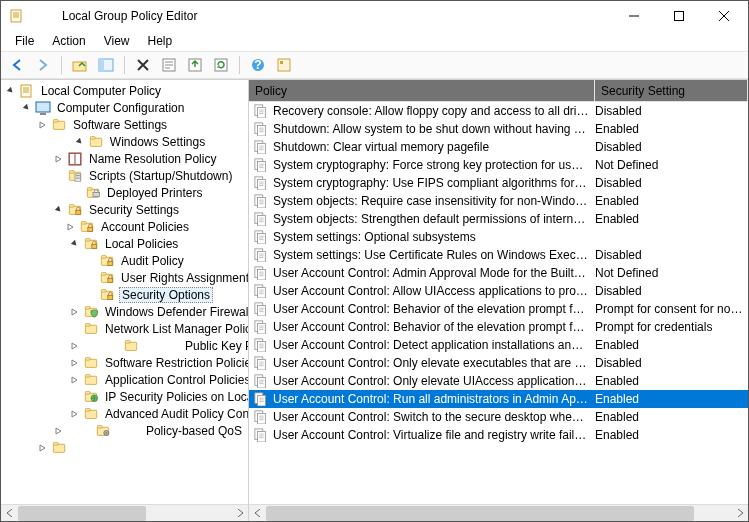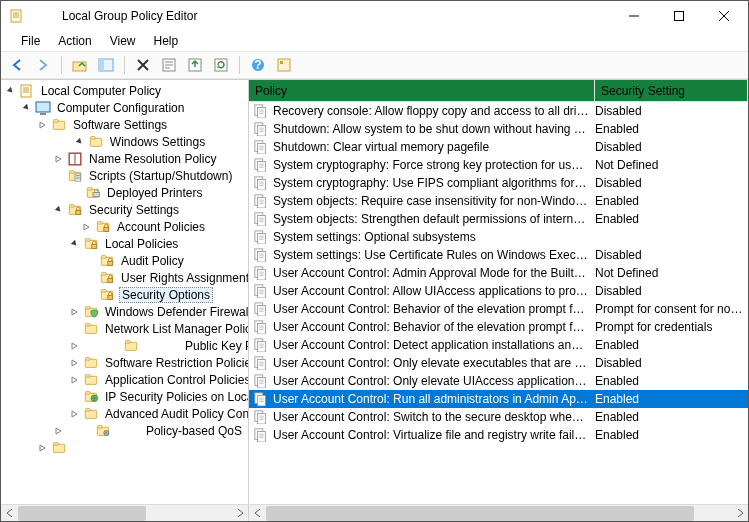--- a/index.html
+++ b/index.html
@@ -2,41 +2,41 @@
 <html><head>
 <meta charset="utf-8">
 <style>
   * { box-sizing: border-box; margin: 0; padding: 0; font-family: "Segoe UI", Tahoma, sans-serif; font-size: 12px; }
   body { background: #fff; width: 749px; height: 522px; overflow: hidden; border: 1px solid #555; display: flex; flex-direction: column; }
   .titlebar { height: 30px; display: flex; align-items: center; padding: 0 2px 0 8px; }
   .titlebar .icon { width: 16px; height: 16px; margin-right: 6px; }
   .titlebar .title { flex: 1; margin-left: 31px; }
   .winbtn { width: 45px; height: 29px; display: flex; align-items: center; justify-content: center; }
   .winbtn svg { width: 10px; height: 10px; }
-  .menubar { height: 20px; display: flex; align-items: center; padding: 0 12px; gap: 2px; }
+  .menubar { height: 20px; display: flex; align-items: center; padding: 0 6px; gap: 2px; }
   .menubar span { padding: 2px 8px; }
   .toolbar { height: 28px; border-top: 1px solid #e6e6e6; border-bottom: 1px solid #e6e6e6; display: flex; align-items: center; padding: 0 4px; gap: 2px; background: #fafafa; }
   .tbtn { width: 24px; height: 22px; display: flex; align-items: center; justify-content: center; }
   .sep { width: 1px; height: 18px; background: #d0d0d0; margin: 0 4px; }
   .content { flex: 1; display: flex; overflow: hidden; border-top: 1px solid #d0d0d0; }
   .tree-pane { width: 248px; border-right: 1px solid #d0d0d0; overflow: hidden; display: flex; flex-direction: column; }
   .tree { flex: 1; overflow: hidden; padding: 2px 0; }
   .tree-row { display: flex; align-items: center; height: 17px; white-space: nowrap; padding-right: 4px; }
   .expander { width: 12px; height: 12px; display: inline-flex; align-items: center; justify-content: center; flex-shrink: 0; margin-right: 2px; }
   .expander svg { width: 8px; height: 8px; }
   .tr-icon { width: 16px; height: 16px; flex-shrink: 0; margin-right: 4px; display: inline-flex; align-items: center; justify-content: center; }
   .tree-row.selected { }
   .tree-row.selected .lbl { background: #e5f3ff; border: 1px dotted #888; padding: 0 2px; }
   .tree-row .lbl { padding: 0 2px; }
   .hscroll { height: 17px; background: #f0f0f0; border-top: 1px solid #dcdcdc; display: flex; align-items: center; }
   .hscroll .arrow { width: 17px; height: 17px; display: flex; align-items: center; justify-content: center; background: #f0f0f0; }
   .hscroll .track { flex:1; height:17px; background:#f0f0f0; position:relative; }
   .hscroll .thumb { position:absolute; height:15px; top:1px; background:#cdcdcd; border-radius:2px; }
   .list-pane { flex:1; display:flex; flex-direction:column; overflow:hidden; }
-  .headerrow { height: 22px; display:flex; border-bottom: 1px solid #e0e0e0; background:#15803d; }
+  .headerrow { height: 22px; display:flex; border-bottom: 1px solid #e0e0e0; background:#737373; }
   .colh { padding:2px 6px; border-right:1px solid #e6e6e6; display:flex; align-items:center; }
   .colh.policy { width: 346px; }
   .colh.setting { flex:1; }
   .list { flex:1; overflow:hidden; }
   .list-row { height:18px; display:flex; align-items:center; padding:0 4px; white-space:nowrap; }
   .list-row .ricon { width:16px; height:16px; flex-shrink:0; margin-right:4px; display:inline-flex; align-items:center; justify-content:center;}
   .list-row .rpol { width: 322px; overflow:hidden; text-overflow:ellipsis; padding-right:6px; }
   .list-row .rset { flex:1; overflow:hidden; text-overflow:ellipsis; }
   .list-row.selected { background:#0078d7; color:#fff; }
   .list-row.selected .rset { color:#fff; }
@@ -250,21 +250,21 @@
           <span class="tr-icon">
             <svg class="folder-svg" viewBox="0 0 16 16">
               <rect x="1" y="4" width="14" height="10" rx="1" fill="#ffe9a8" stroke="#caa23a"></rect>
               <rect x="1" y="2" width="6" height="3" rx="1" fill="#ffe9a8" stroke="#caa23a"></rect>
               <rect x="9" y="9" width="6" height="5" fill="#f7c24b" stroke="#a6752a"></rect>
               <path d="M10 9v-2a2 2 0 0 1 4 0v2" fill="none" stroke="#a6752a"></path>
             </svg>
           </span>
           <span class="lbl">Security Settings</span>
         </div>
-        <div class="tree-row" style="padding-left: 80px;">
+        <div class="tree-row" style="padding-left: 64px;">
           <span class="expander">
             <svg viewBox="0 0 8 8">
               <path d="M1 1l5 3-5 3z" fill="none" stroke="#808080"></path>
             </svg>
           </span>
           <span class="tr-icon">
             <svg class="folder-svg" viewBox="0 0 16 16">
               <rect x="1" y="4" width="14" height="10" rx="1" fill="#ffe9a8" stroke="#caa23a"></rect>
               <rect x="1" y="2" width="6" height="3" rx="1" fill="#ffe9a8" stroke="#caa23a"></rect>
               <rect x="9" y="9" width="6" height="5" fill="#f7c24b" stroke="#a6752a"></rect>

